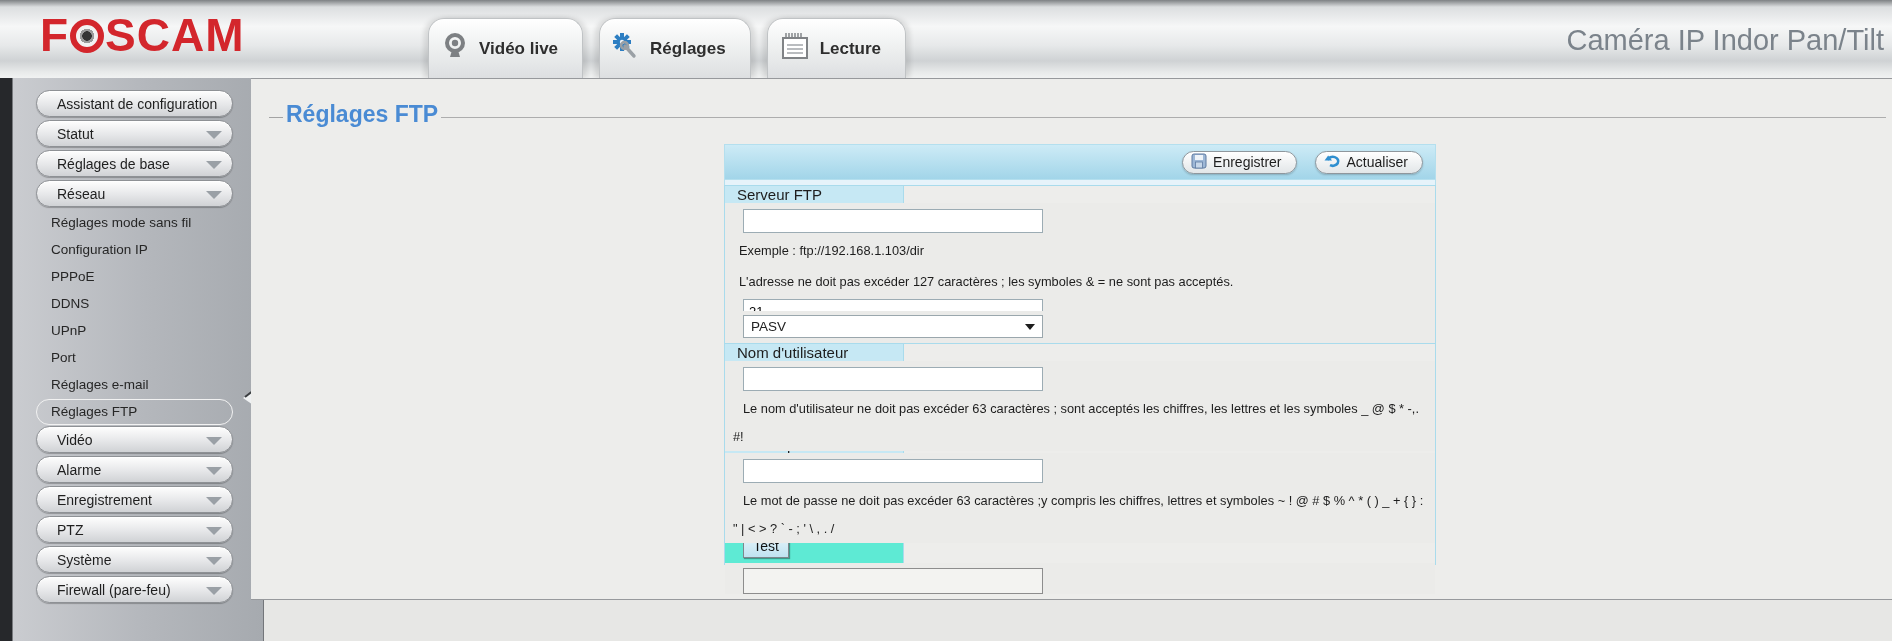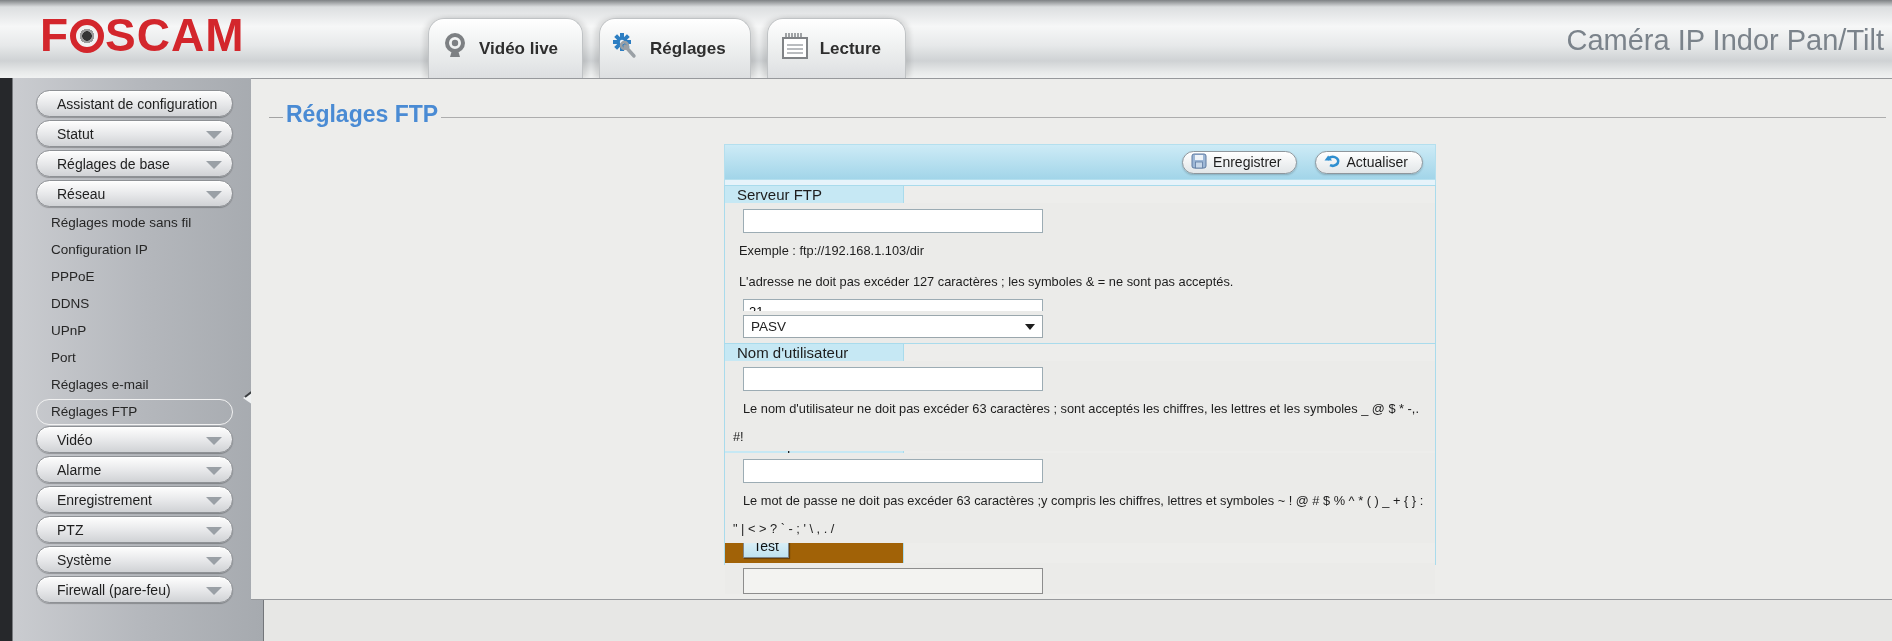--- a/index.html
+++ b/index.html
@@ -121,21 +121,21 @@
     background:linear-gradient(#e9f6fb,#bfe2f0); border:1px solid #7f868c;
     font-size:14px; color:#111; cursor:pointer; font-family:"Liberation Sans", sans-serif;
     box-shadow:1px 1px 1px rgba(0,0,0,.35);
   }
   .result-box {
     margin:5px 0 0 18px; width:300px; height:26px;
     border:1px solid #8d8d8d; background:#f3f3f1;
   }
   .r1 { height:93px; } .r2 { height:33px; } .r3 { height:33px; }
   .r4 { height:92px; } .r5 { height:92px; } .r6 { height:37px; }
-  .r6 .fl { background:#a16207; }
+  .r6 .fl { background:#5eead4; }
 </style>
 </head>
 <body>
 
 <div class="header">
   <div class="logo">
       <span>F</span>
       <span class="lens"></span>
       <span>SCAM</span>
     </div>

